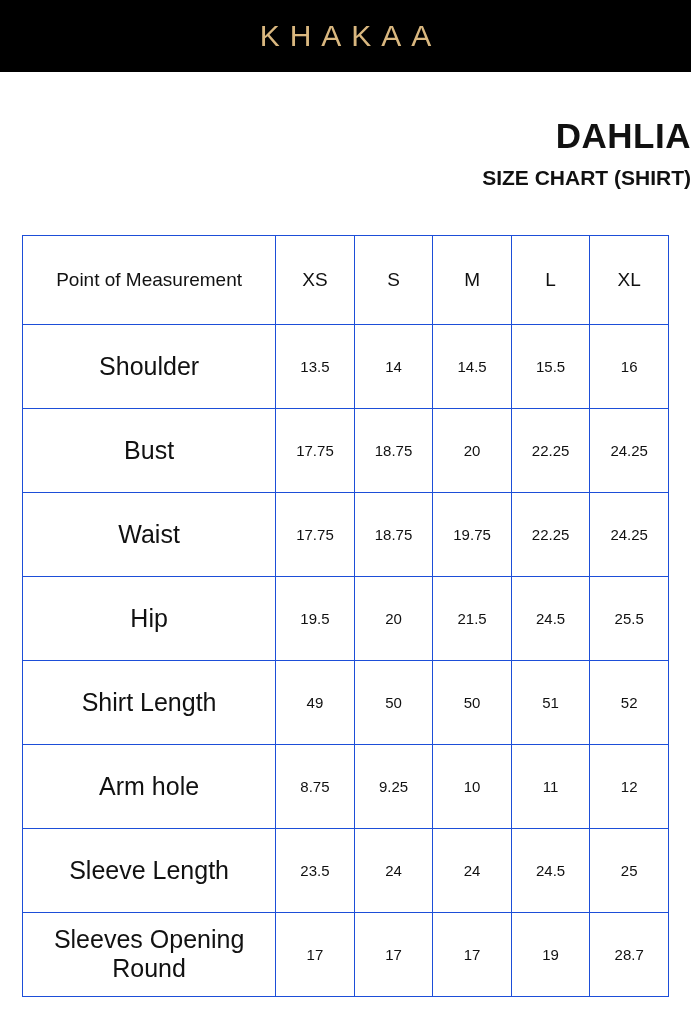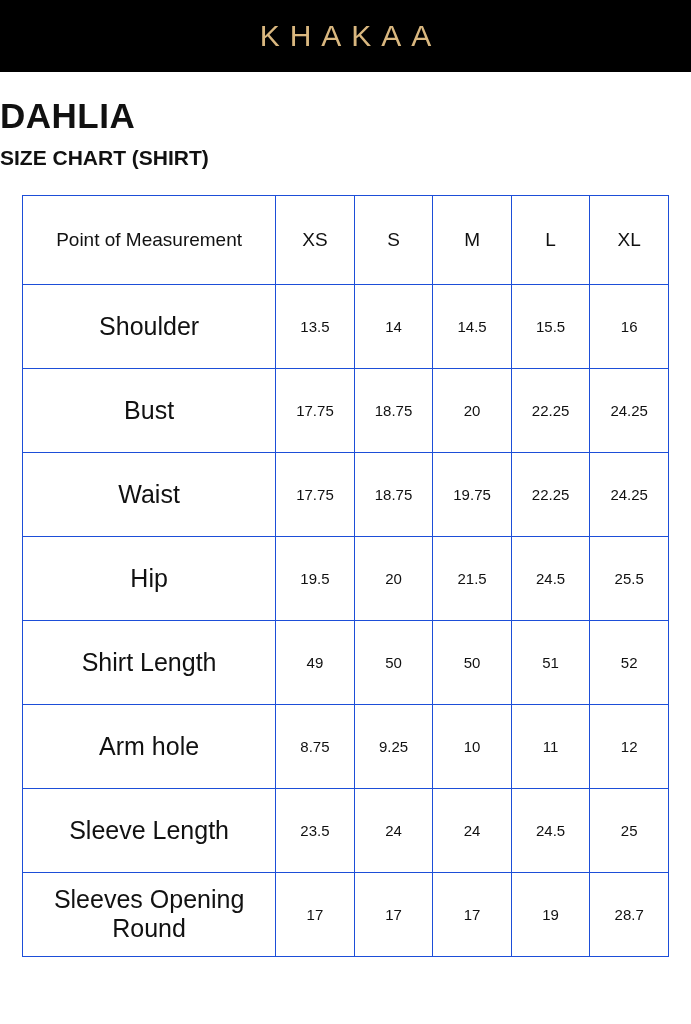--- a/index.html
+++ b/index.html
@@ -14,20 +14,21 @@
     color: #1a1a1a;
     overflow: hidden;
   }
   .page {
     width: 691px;
     height: 1024px;
     position: relative;
     background: #ffffff;
     display: flex;
     flex-direction: column;
+    gap: 20px;
   }
   
   .brandbar {
     background: #000000;
     height: 72px;
     display: flex;
     align-items: center;
     justify-content: center;
     flex: none;
   }
@@ -35,21 +36,21 @@
     color: #d9b77f;
     font-family: "Liberation Sans", sans-serif;
     font-size: 30px;
     font-weight: 400;
     letter-spacing: 10px;
     text-indent: 10px;
     line-height: 1;
   }
   
   .titles {
-    text-align: left;
+    text-align: right;
     padding-top: 25px;
     flex: none;
   }
   .product-title {
     font-size: 35px;
     font-weight: bold;
     letter-spacing: 0.5px;
     color: #111111;
     line-height: 1.1;
     margin: 0;

